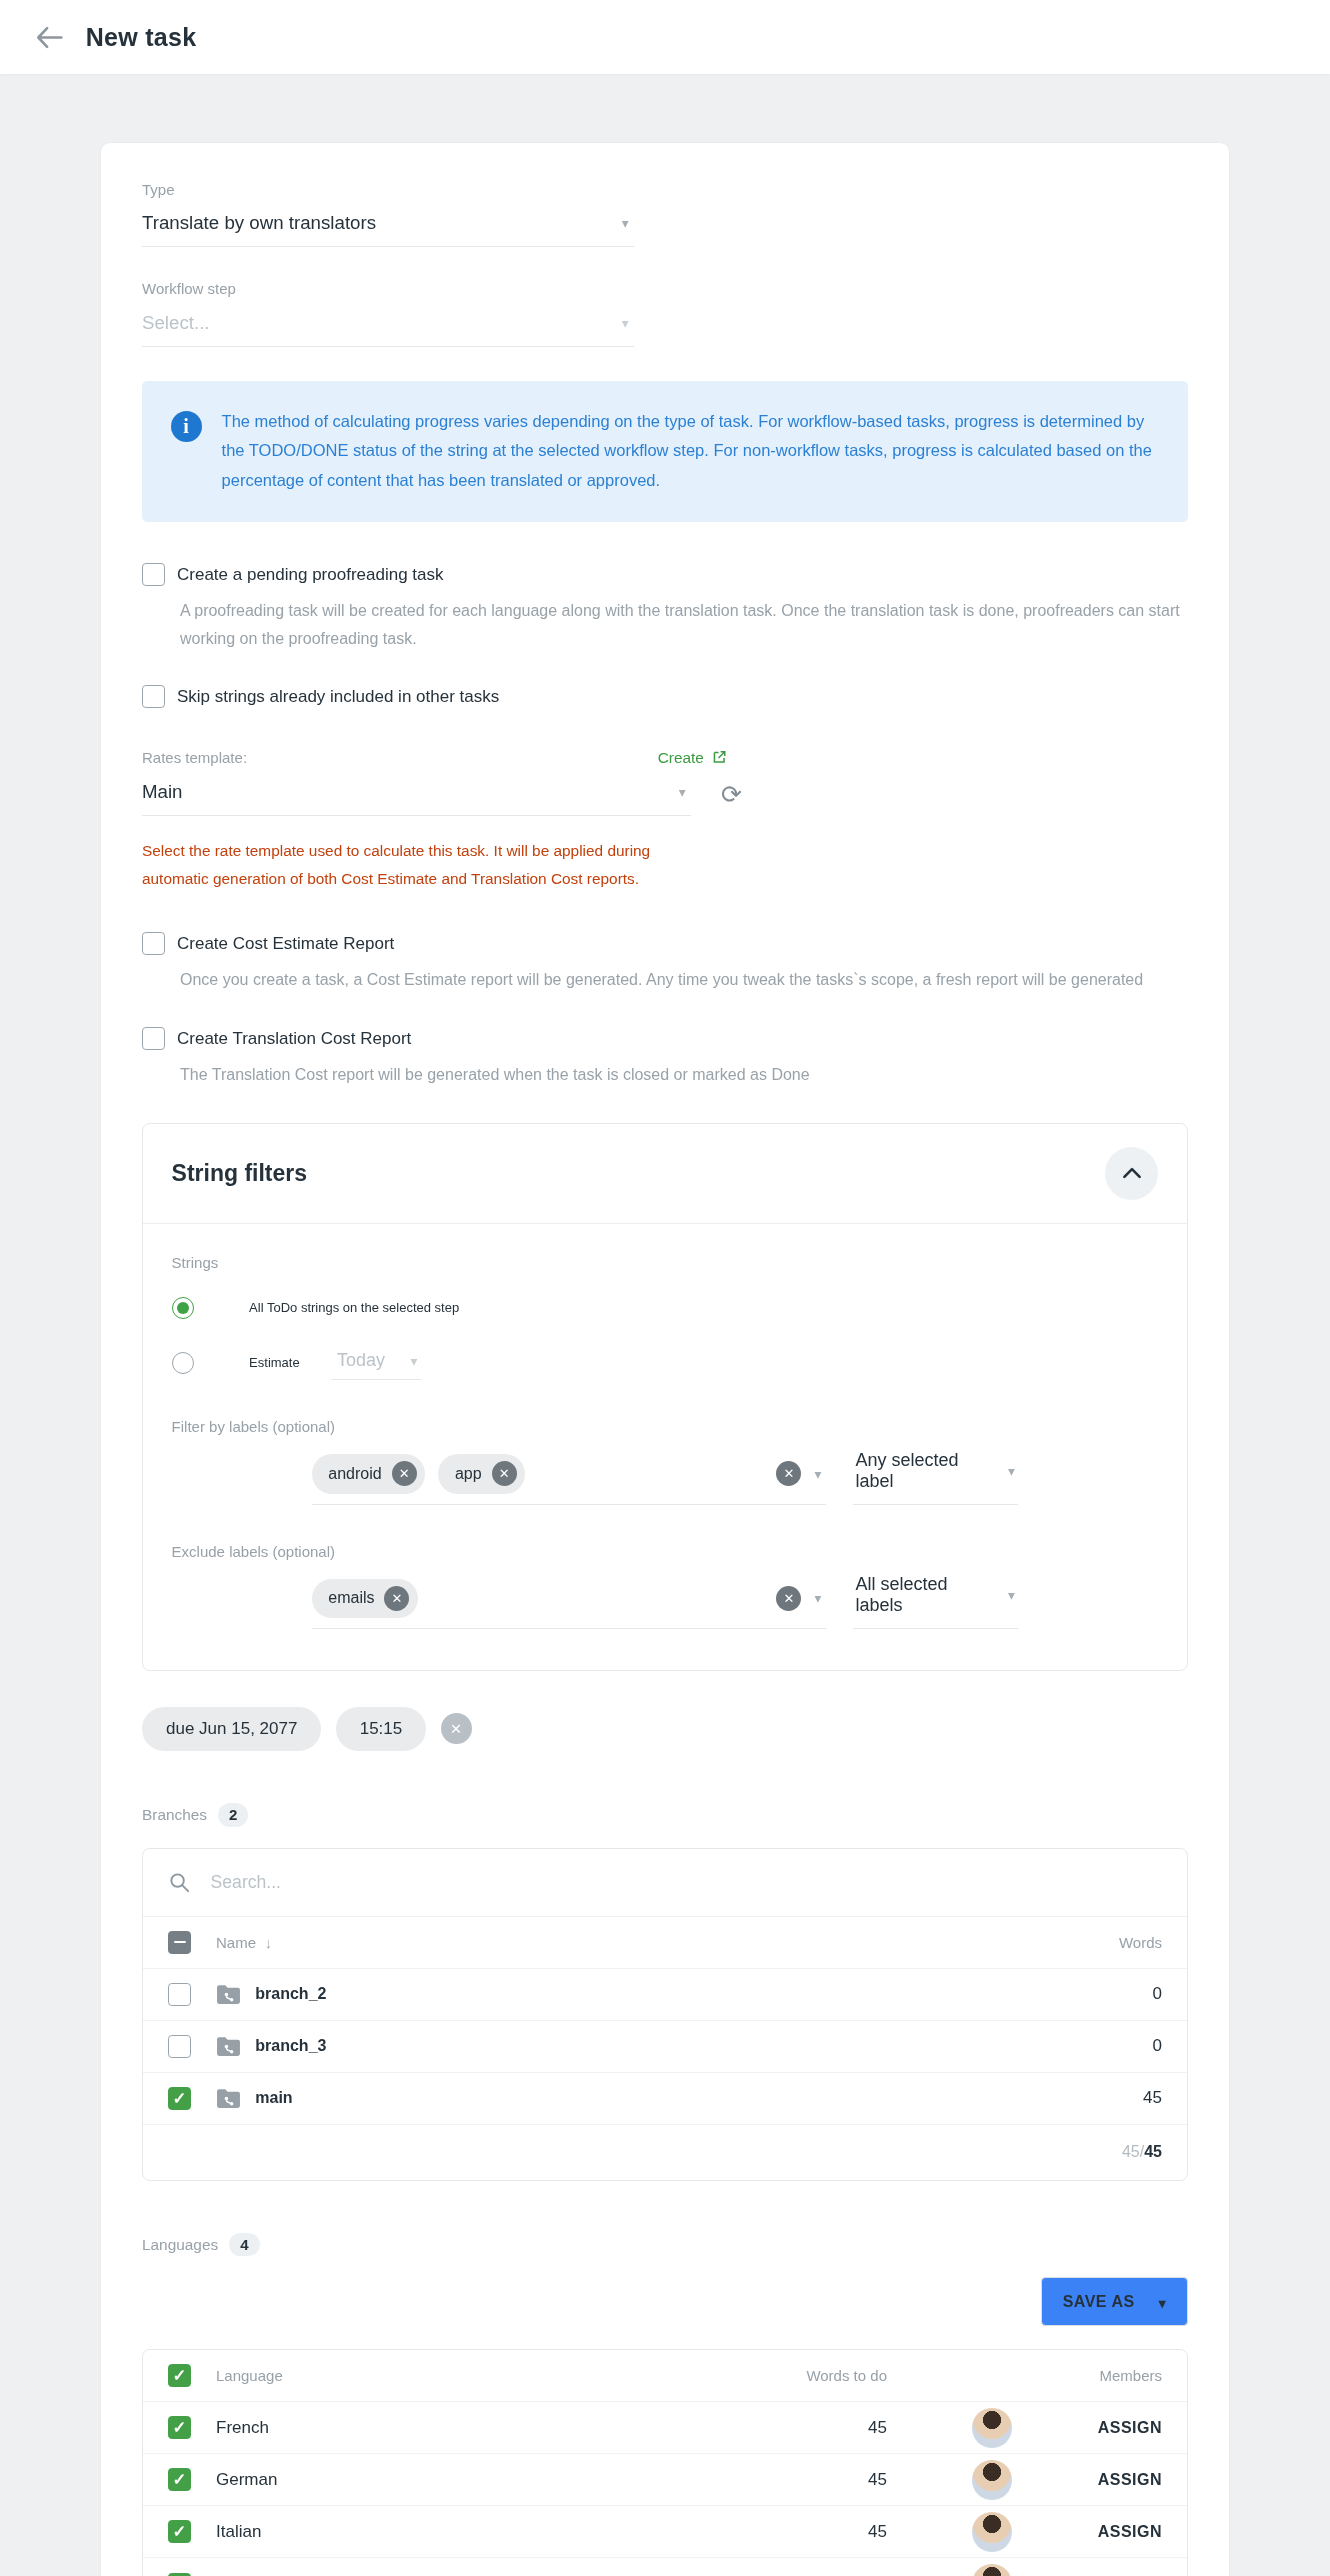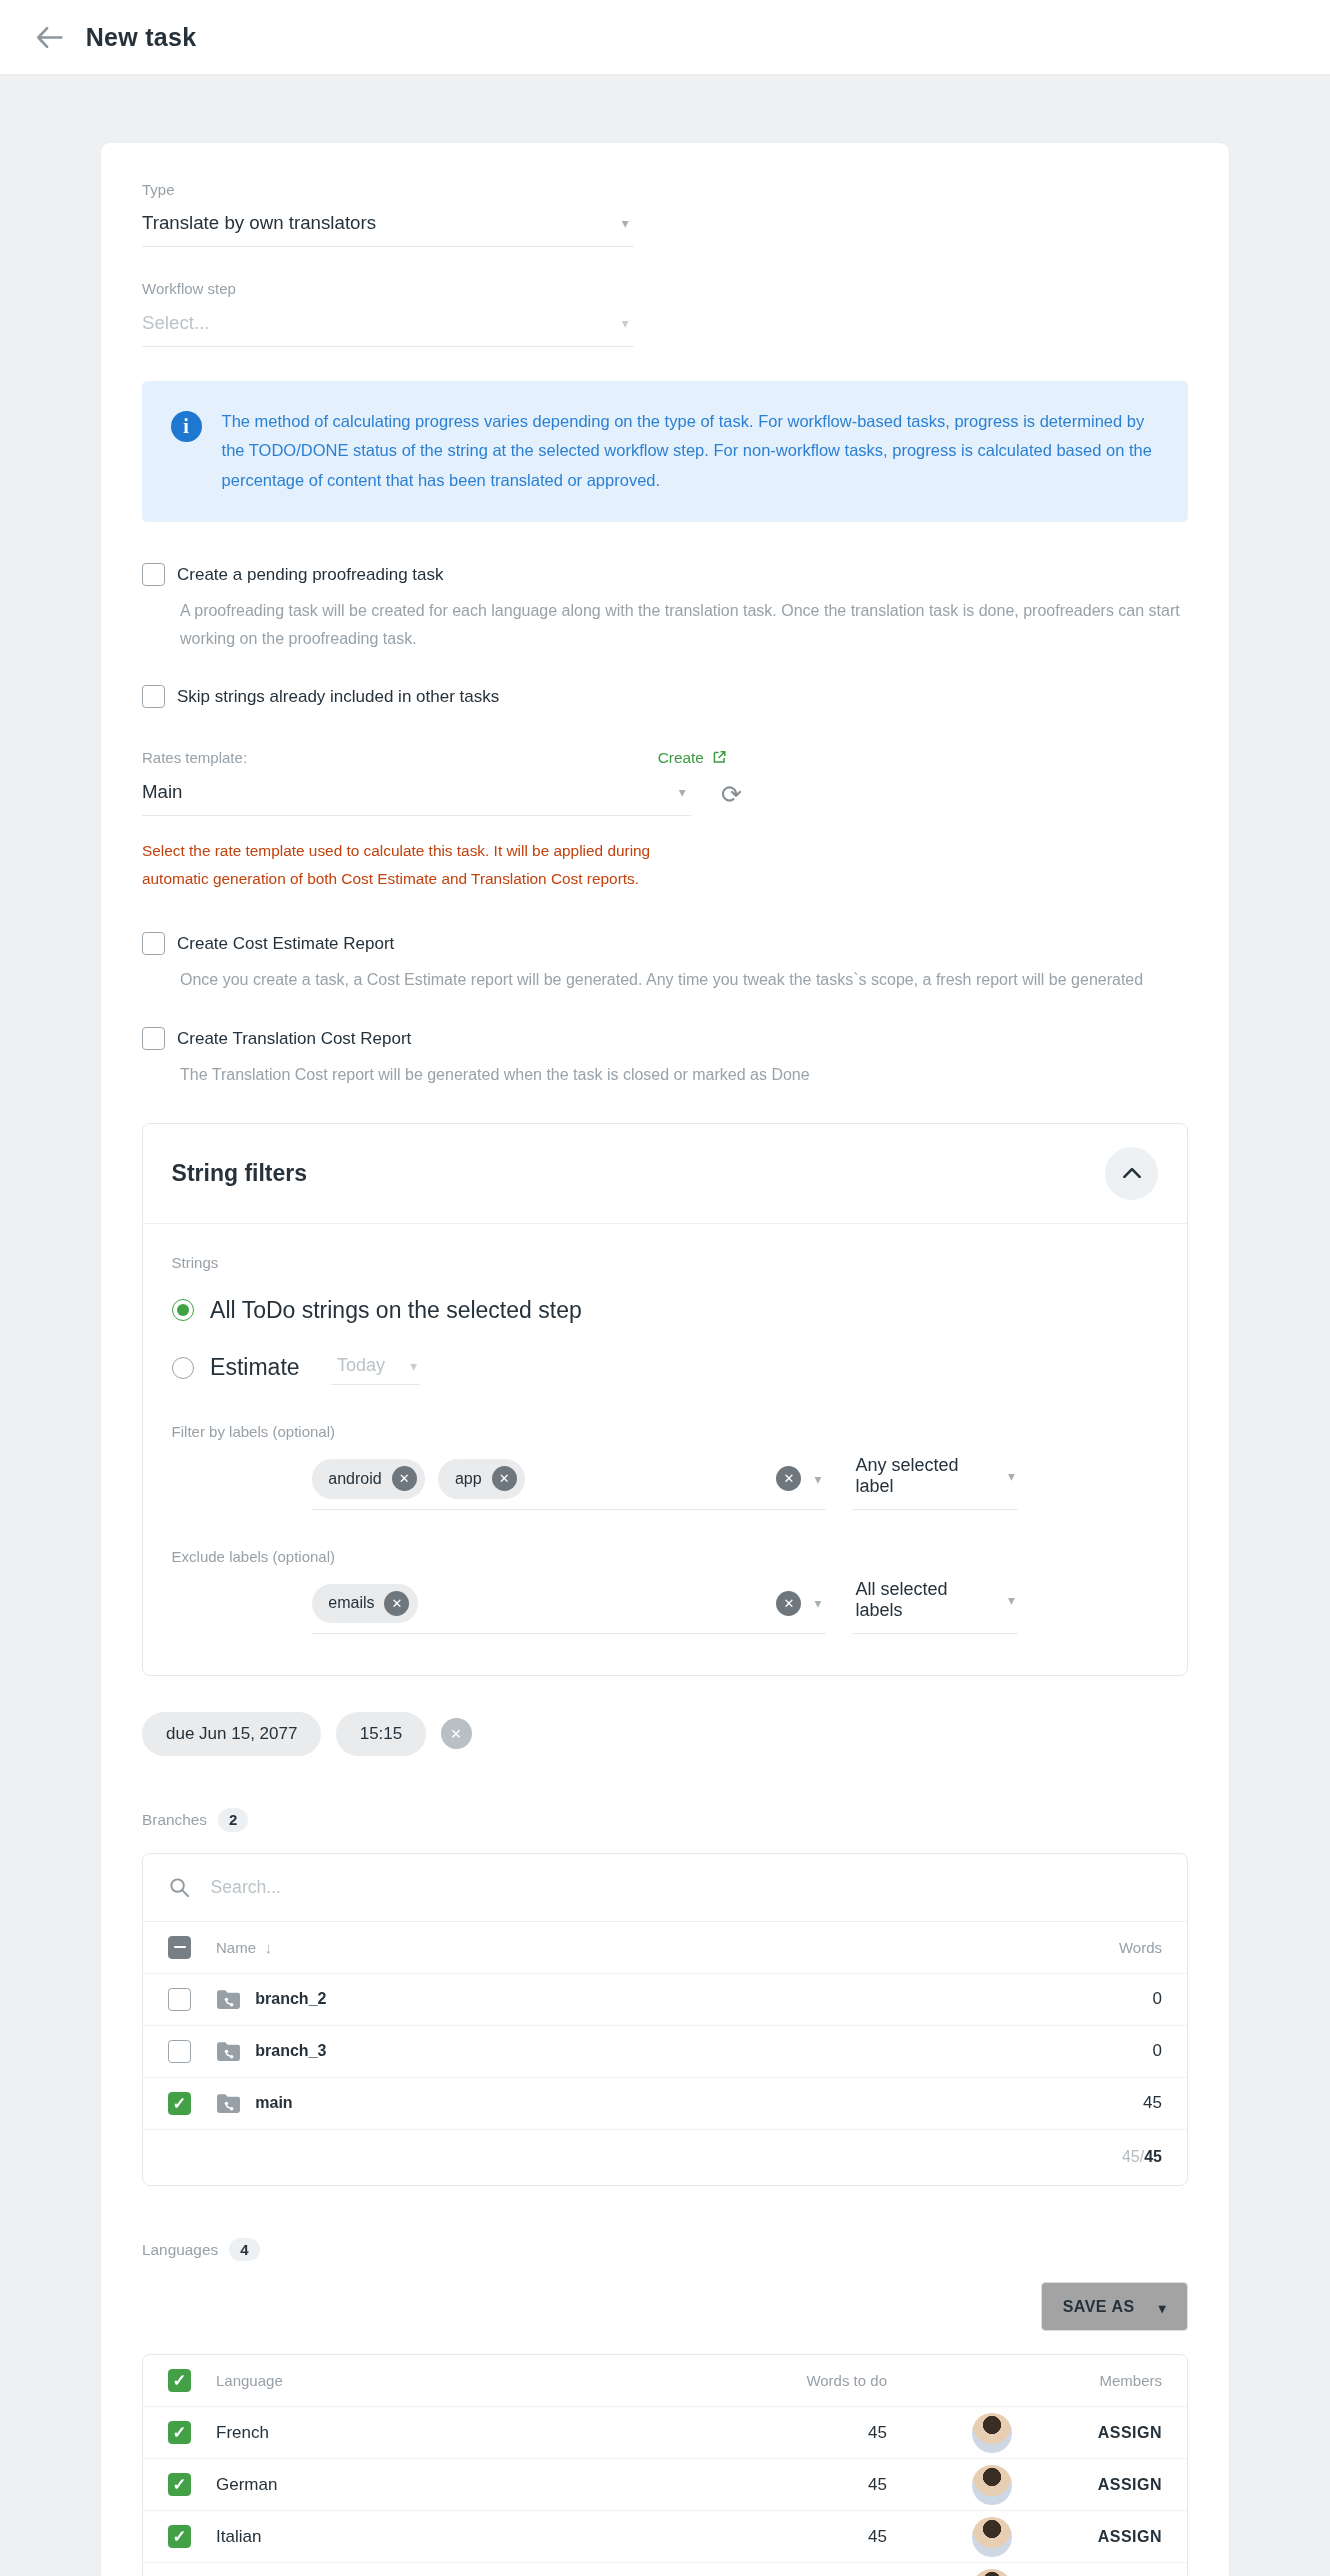--- a/index.html
+++ b/index.html
@@ -76,21 +76,21 @@
   .sf-collapse {
     width:53px; height:53px; border-radius:50%; background:#edf1f3;
     display:flex; align-items:center; justify-content:center; cursor:pointer; flex:none;
   }
   .sf-body { padding:30px 28.6px 41px; }
 
   .radio-row { display:flex; align-items:center; gap:16.5px; margin-top:26px; cursor:pointer; }
   .radio { width:22px; height:22px; border-radius:50%; border:1.6px solid #9ba4ab; flex:none; display:flex; align-items:center; justify-content:center; }
   .radio.sel { border-color:#3fa245; }
   .radio.sel::after { content:""; width:12px; height:12px; border-radius:50%; background:#3fa245; }
-  .radio-label { font-size:23px; }
+  .radio-label { font-size:13px;margin-left:39px; }
   .inline-select { display:flex; align-items:center; border-bottom:1.1px solid #e5e8ea; padding:5.5px 3.3px 7.7px 5.5px; margin-left:15.4px; cursor:pointer; }
   .inline-select .val { color:#bcc3c8; font-size:18px; margin-right:14.3px; }
 
   .labels-block { margin-top:38px; }
   .labels-row { display:flex; align-items:flex-end; gap:27.5px; margin-top:4.4px;justify-content:center; }
   .chip-input { display:flex; align-items:center; border-bottom:1.1px solid #e5e8ea; width:514px; padding:7.7px 4.4px 10px 0; }
   .chip {
     background:#e9ebed; border-radius:24px; padding:7.1px 8.8px 7.1px 16.5px;
     display:flex; align-items:center; gap:10px; font-size:16px; margin-right:13px; cursor:default;
   }
@@ -128,21 +128,21 @@
   .sort-arrow { color:#a7afb5; font-size:15px; }
   .name-cell { display:flex; align-items:center; gap:14.3px; font-size:16px; font-weight:bold; }
   .folder-icon { flex:none; display:flex; }
   .t-footer { display:flex; justify-content:flex-end; align-items:center; padding:18.7px 25px; font-size:16px; }
   .muted { color:#b4bbc0; }
   .strong { font-weight:bold; color:#26323b; }
 
   
   .saveas-row { display:flex; justify-content:flex-end; margin:0 0 23px; }
   .saveas {
-    background:#a3a3a3; border:1.1px solid #dadfe2; border-radius:4.4px; padding:14.3px 21px;
+    background:#3b82f6; border:1.1px solid #dadfe2; border-radius:4.4px; padding:14.3px 21px;
     font-size:16px; font-weight:bold; letter-spacing:0.5px; display:flex; align-items:flex-end; gap:13px; cursor:pointer;
   }
   .lrow { display:grid; grid-template-columns:48px 1fr 115px 275px; align-items:center; padding:0 25px; height:52px; border-bottom:1.1px solid #f0f2f4; }
   .lrow:last-child { border-bottom:none; }
   .lrow .col-words { text-align:right; font-size:17px; }
   .lrow .col-members { display:flex; align-items:center; justify-content:flex-end; gap:10px; }
   .lrow .lang-name { font-size:17px; }
   .lrow.th { height:52px; }
   .th .col-members { text-align:right; }
   .avatars { display:flex; gap:5.5px; }

